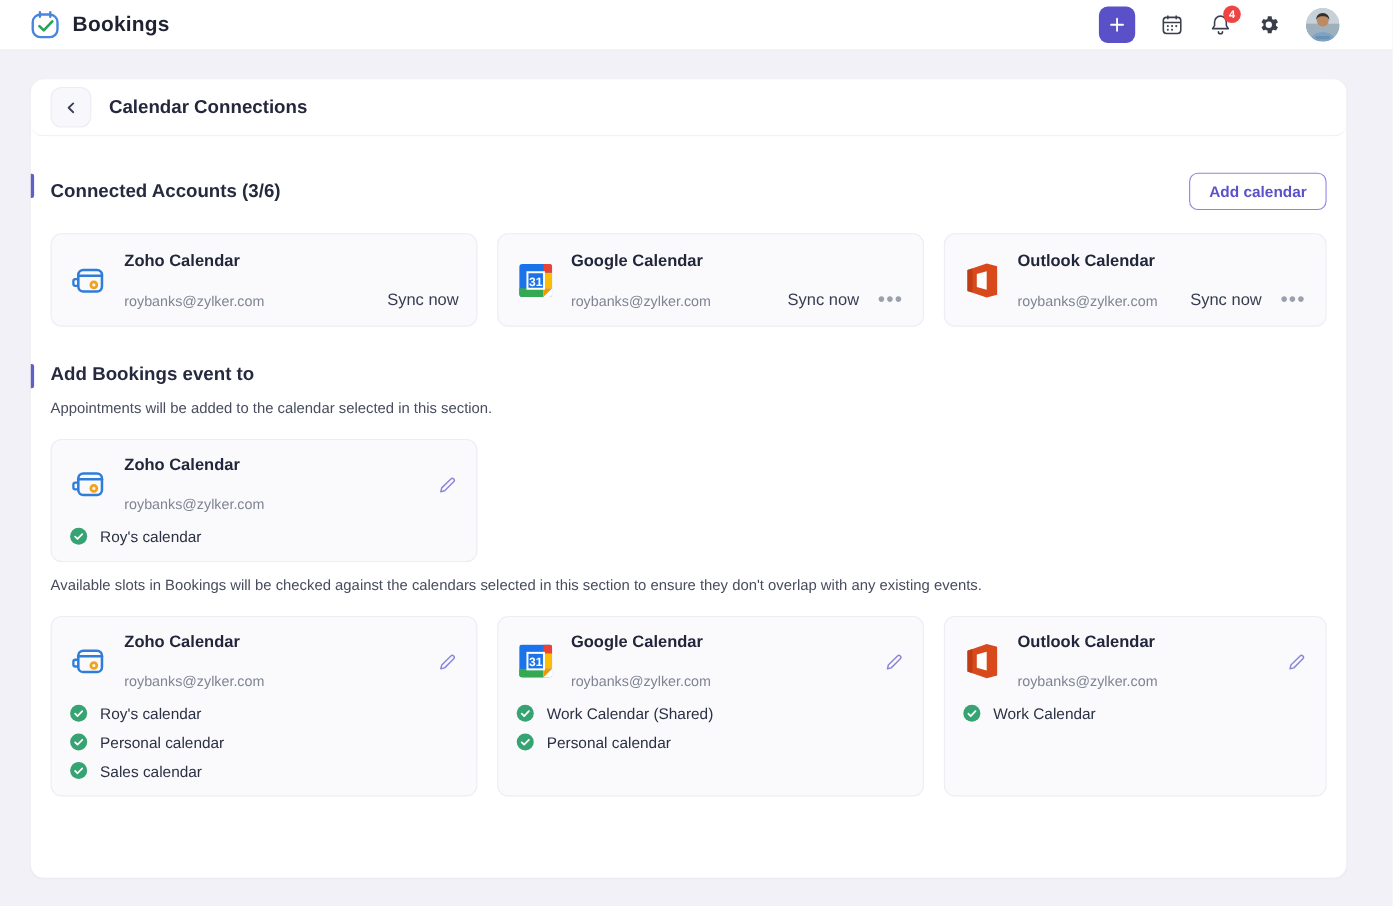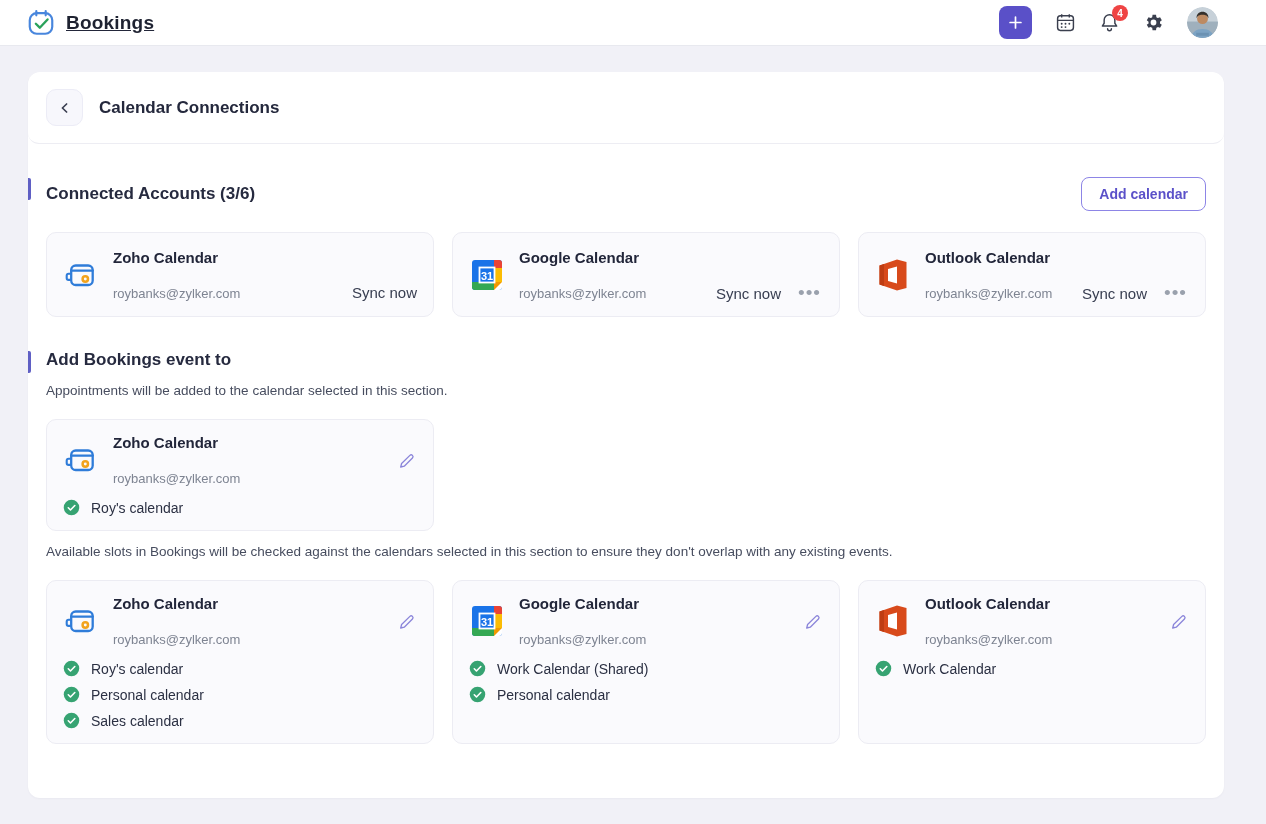--- a/index.html
+++ b/index.html
@@ -2,55 +2,55 @@
 <html><head>
 <meta charset="utf-8">
 <style>
   * { margin:0; padding:0; box-sizing:border-box; }
   html,body { width:1266px; height:824px; overflow:hidden; }
   body { background:#f1f1f7; font-family:"Liberation Sans", sans-serif; color:#23273a; }
 
   
   .topbar { height:46px; background:#fff; border-bottom:1px solid #e8e9ef;
     display:flex; align-items:center; justify-content:space-between; padding:0 48px 0 26px; }
-  .brand { display:flex; align-items:center; gap:10px;text-decoration:underline; }
+  .brand { display:flex; align-items:center; gap:10px; }
   .brand-title { font-size:19px; font-weight:700; color:#1e2231; letter-spacing:.2px; }
   .topbar-actions { display:flex; align-items:center; gap:23px; }
   .create-btn { width:33px; height:33px; background:#5a50c8; border:none; border-radius:8px;
     display:flex; align-items:center; justify-content:center; cursor:pointer; }
   .icon-btn { background:none; border:none; cursor:pointer; display:flex; align-items:center; position:relative; padding:0; }
   .badge { position:absolute; top:-7px; right:-8px; min-width:16px; height:16px; border-radius:9px;
     background:#ef4444; color:#fff; font-size:10px; font-weight:700; display:flex; align-items:center;
     justify-content:center; padding:0 4px; }
   .avatar { width:31px; height:31px; border-radius:50%; overflow:hidden; display:block; }
 
   
   .panel { width:1196px; margin:26px 0 0 28px; background:#fff; border-radius:12px;
     height:726px; box-shadow:0 1px 2px rgba(40,40,80,.04); }
-  .panel-header { display:flex; align-items:center; gap:16px; padding:17px 18px; border-bottom:1px solid #ededf3;border-radius:11px; }
+  .panel-header { display:flex; align-items:center; gap:16px; padding:7px 18px; border-bottom:1px solid #ededf3;border-radius:11px; }
   .back-btn { width:37px; height:37px; border:1px solid #ececf6; background:#f7f7fc; border-radius:10px;
     display:flex; align-items:center; justify-content:center; cursor:pointer; }
   .page-title { font-size:17px; font-weight:700; color:#24283c; }
 
   .panel-body { padding:0 18px 30px; }
   .section-head { margin-top:33px; position:relative; display:flex; align-items:center; justify-content:space-between; }
   .section-head .accent { position:absolute; left:-18px; top:1px; width:3px; height:22px; background:#5f5fc4; border-radius:0 2px 2px 0; }
   .section-title { font-size:17px; font-weight:700; color:#262a3f; }
   .section-desc { margin-top:13px; font-size:13.5px; color:#474d5f; }
   .add-cal-btn { background:#fff; border:1px solid #8d85e6; color:#5b51c9; font-size:14px; font-weight:700;
     padding:8px 17px; border-radius:8px; cursor:pointer; font-family:inherit; }
 
   .cards { margin-top:21px; display:grid; grid-template-columns:388px 388px 1fr; gap:18px; }
   .card { background:#fafafd; border:1px solid #ececf3; border-radius:10px; padding:14px 16px; }
   .card.account { display:flex; align-items:center; min-height:70px; }
   .card-icon { width:36px; height:36px; flex:0 0 36px;text-align:right; }
   .card-info { margin-left:14px; min-width:0; }
   .card-provider { font-size:15px; font-weight:700; color:#22263a; }
   .card-email { font-size:13px; color:#7e8492; margin-top:20px; }
-  .card-actions { margin-left:auto; display:flex; align-items:flex-end; gap:15px;margin-top:36px; }
+  .card-actions { margin-left:auto; display:flex; align-items:center; gap:15px;margin-top:36px; }
   .sync-link { font-size:15px; color:#373d50; background:none; border:none; cursor:pointer; font-family:inherit; }
   .dots-btn { background:none; border:none; cursor:pointer; color:#9aa1ad; font-size:19px; line-height:1; padding:0 2px; letter-spacing:1px; }
 
   .card.select { min-height:152px; }
   .card.select.single { min-height:100px; }
   .select-head { display:flex; align-items:center; }
   .edit-btn { margin-left:auto; background:none; border:none; cursor:pointer; padding:2px; align-self:center; }
   .cal-list { margin-top:13px; }
   .cal-item { display:flex; align-items:center; gap:11px; margin-top:9px; }
   .cal-item:first-child { margin-top:0; }

